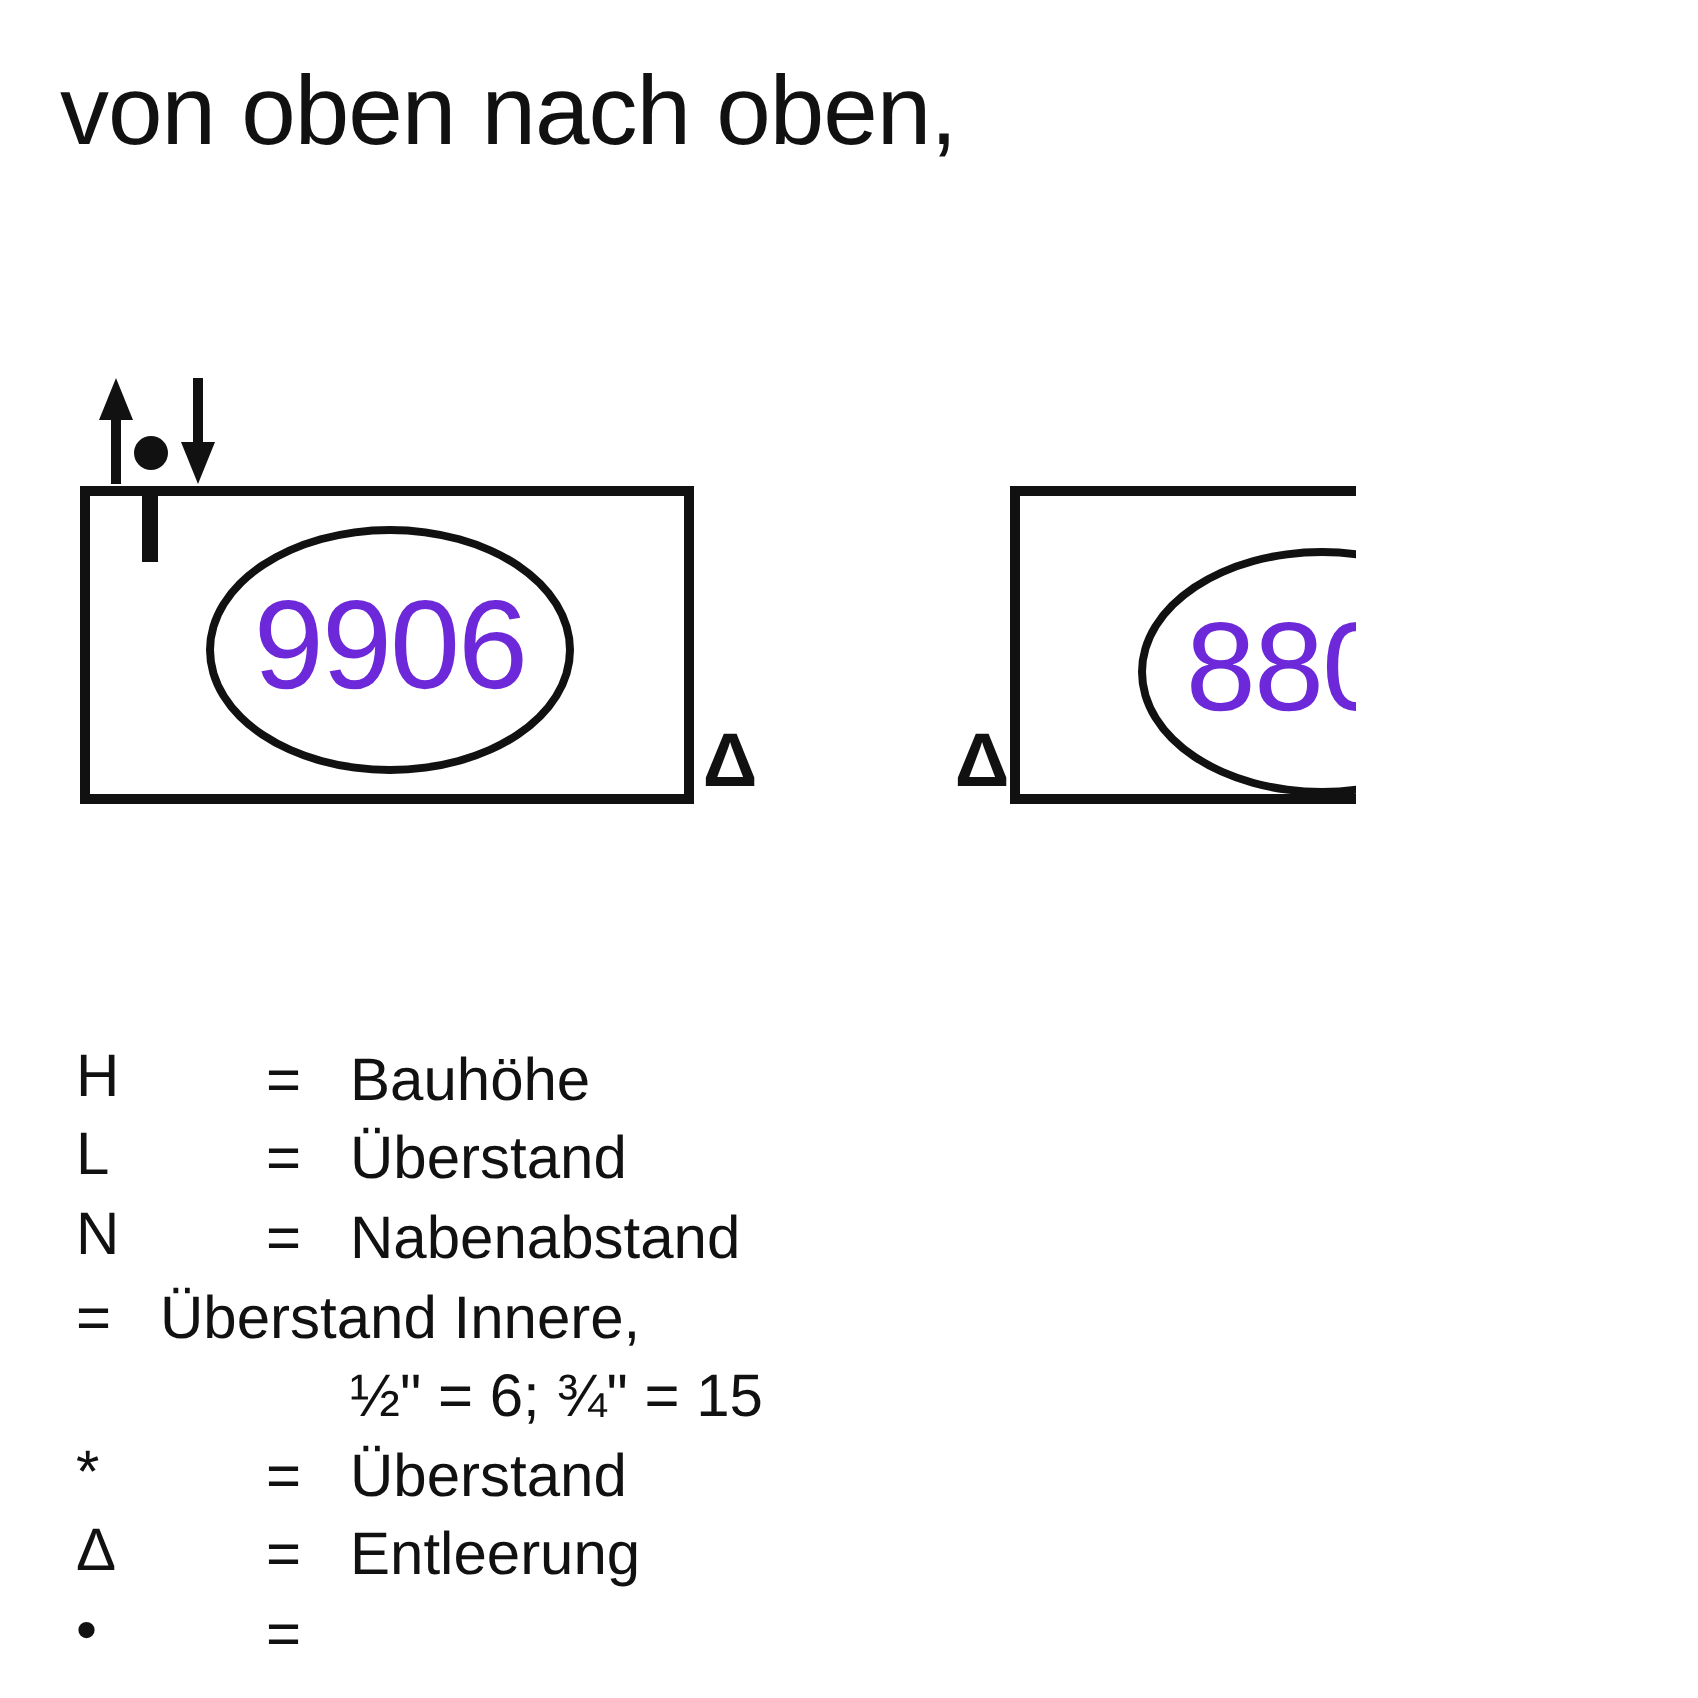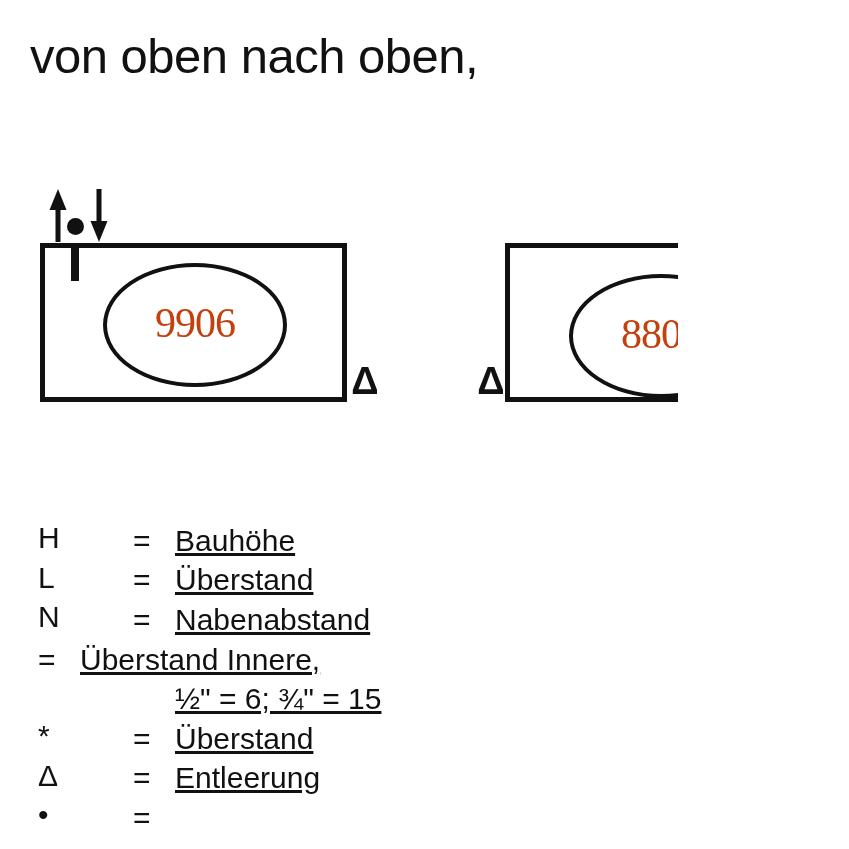--- a/index.html
+++ b/index.html
@@ -23,21 +23,21 @@
   .box2 { left:505px; top:243px; width:305px; height:159px; }
   
   .ellipse {
     position:absolute; box-sizing:border-box;
     border:4px solid #111111; border-radius:50%;
     display:flex; align-items:center; justify-content:center;
     background:#ffffff;
   }
   .ell1 { left:103px; top:263px; width:184px; height:124px; }
   .ell2 { left:569px; top:274px; width:184px; height:124px;text-align:center; }
-  .model-num { font-size:42px; letter-spacing:-1px; color:#c2410c; transform:translateY(-2px);font-family:Liberation Serif, serif; }
+  .model-num { font-size:63px; letter-spacing:-1px; color:#6d28d9; transform:translateY(-2px); }
   
   .arrow { position:absolute; width:18px; height:53px; }
   .a1-up   { left:49px;  top:189px; }
   .a1-down { left:90px;  top:189px; }
   .a2-down { left:746px; top:189px; }
   .a2-up   { left:785px; top:189px; }
   .dot {
     position:absolute; width:17px; height:17px; border-radius:50%;
     background:#111111; top:218px;
   }
@@ -56,21 +56,21 @@
   .drain2 { left:477px; }
   
   .legend { position:absolute; left:38px; top:521px; width:560px; }
   .lrow {
     display:flex; align-items:center; height:39.6px;
     font-size:30px; color:#111111; white-space:nowrap;
   }
   .lsym  { width:95px; }
   .lsym sub { font-size:0.62em; }
   .leq   { width:42px; }
-  .ltext { flex:1;text-decoration:underline; }
+  .ltext { flex:1; }
 </style>
 </head>
 <body>
 
 <div class="page">
 
   <div class="title">
     <div>von oben nach oben,</div>
   </div>
 

